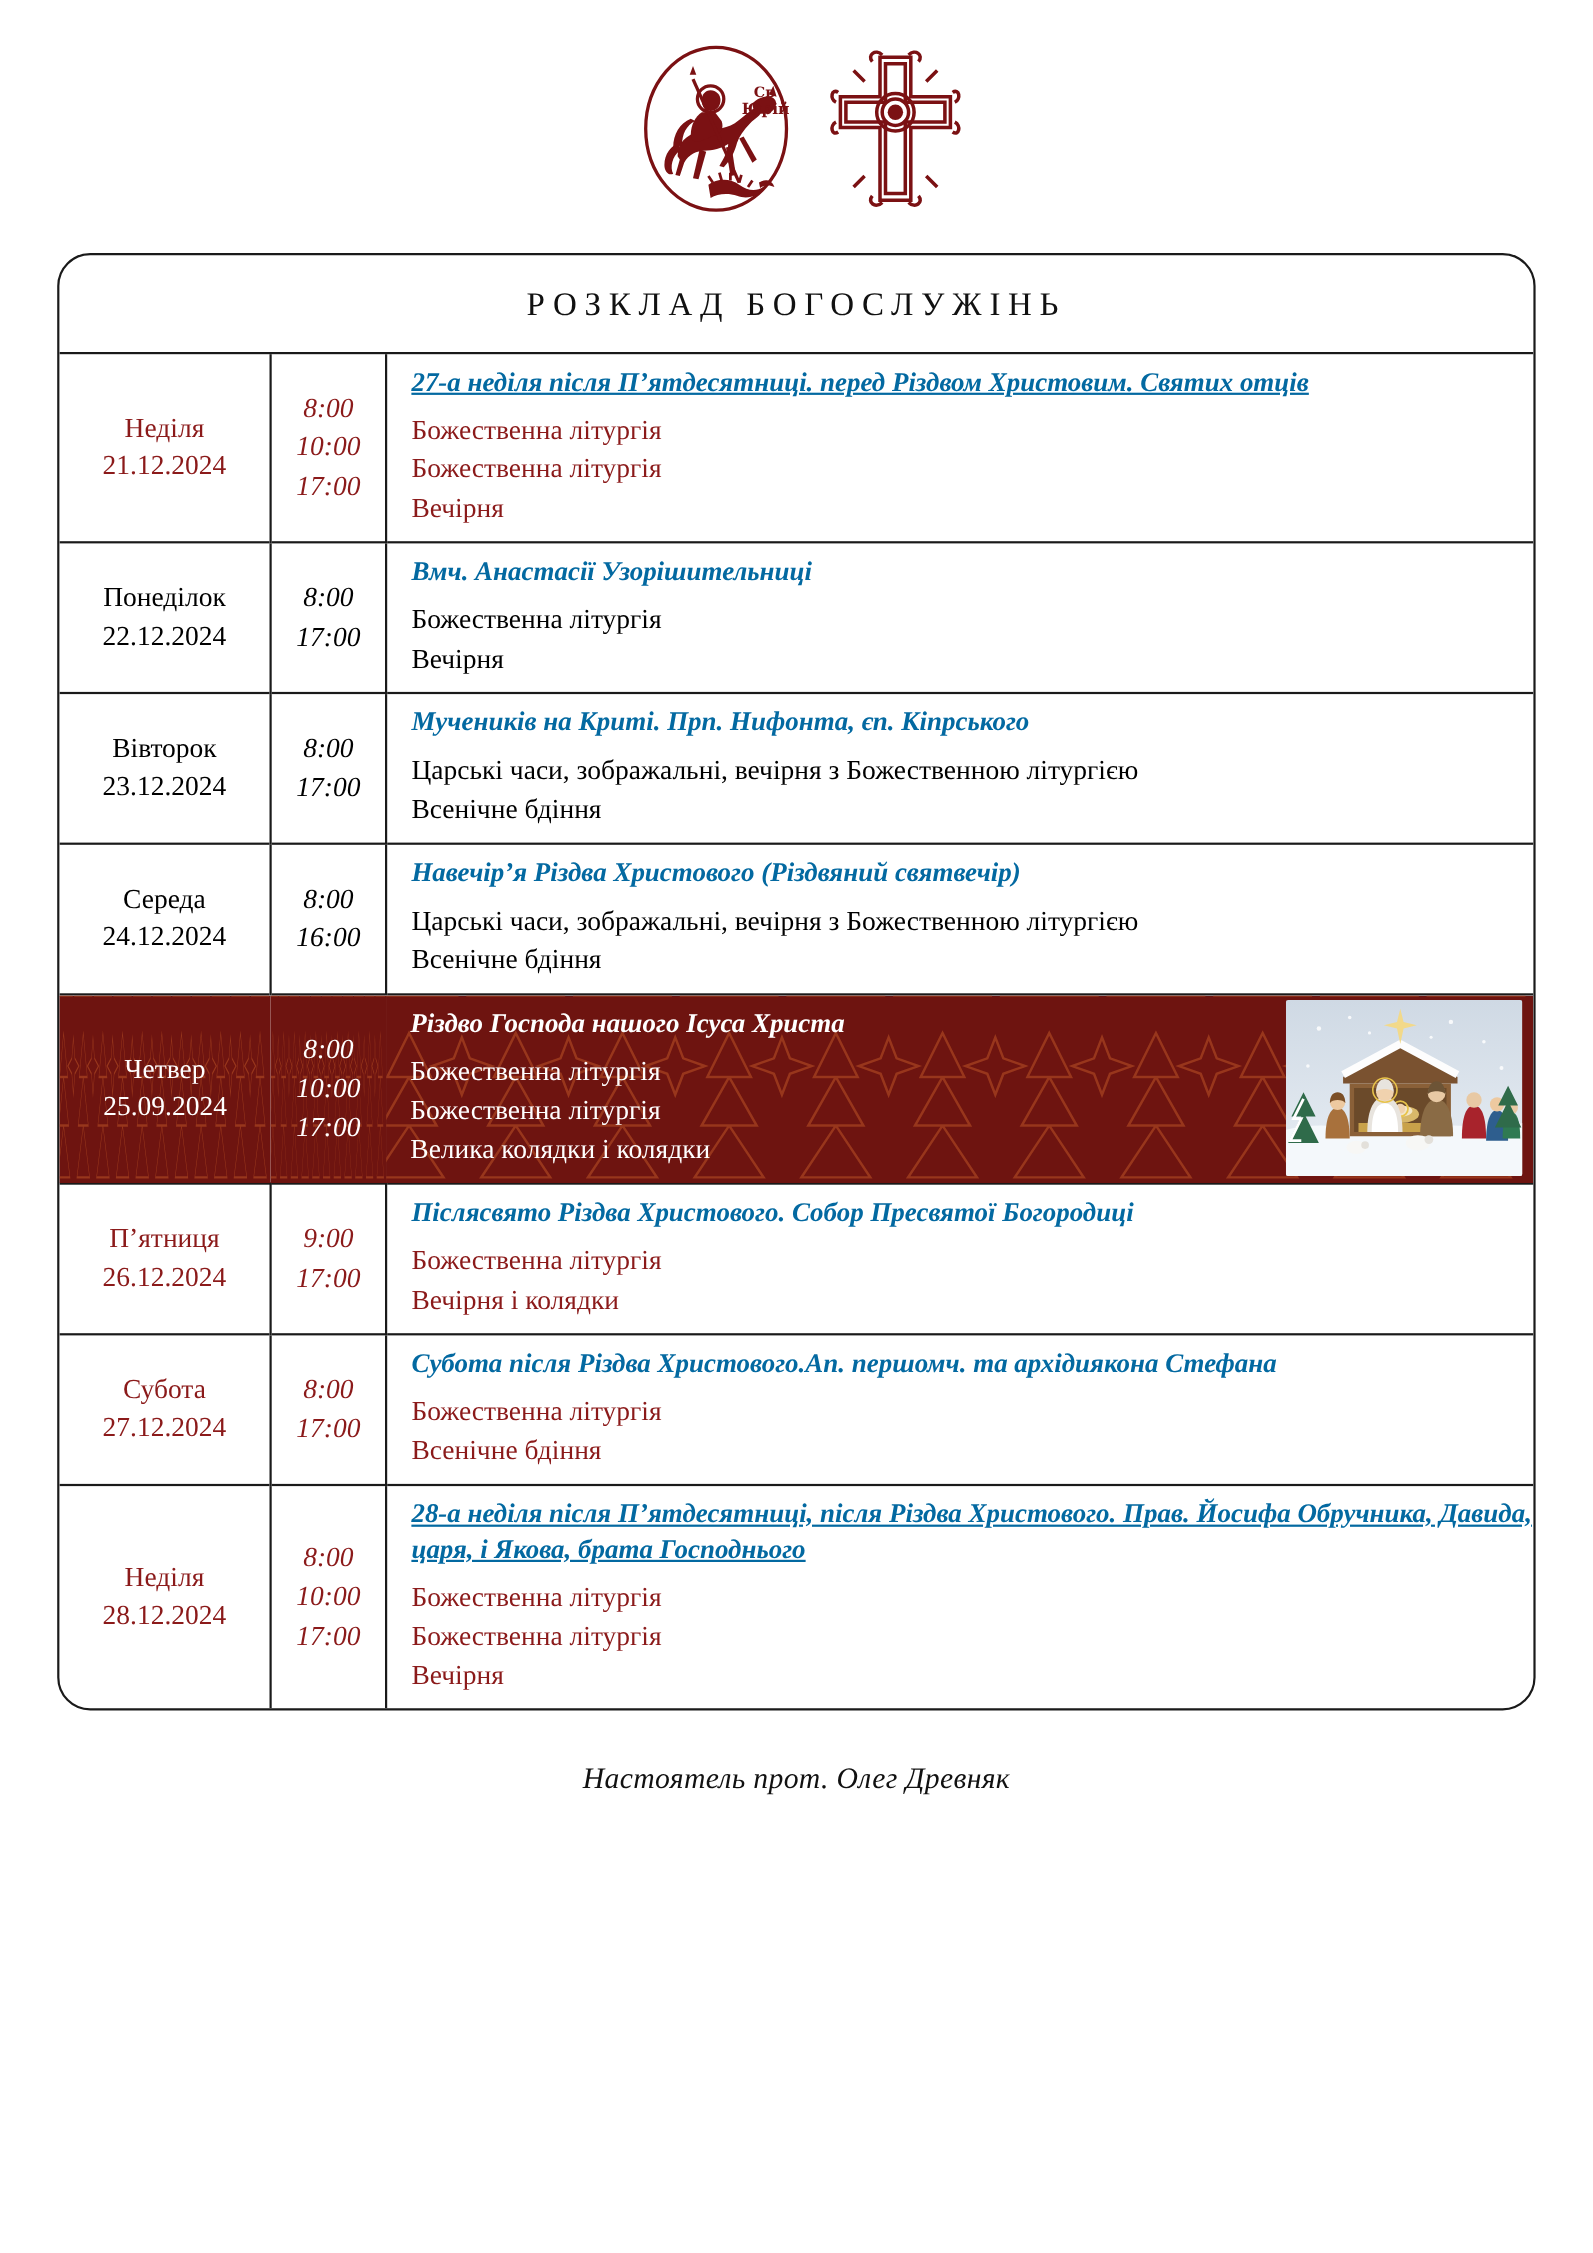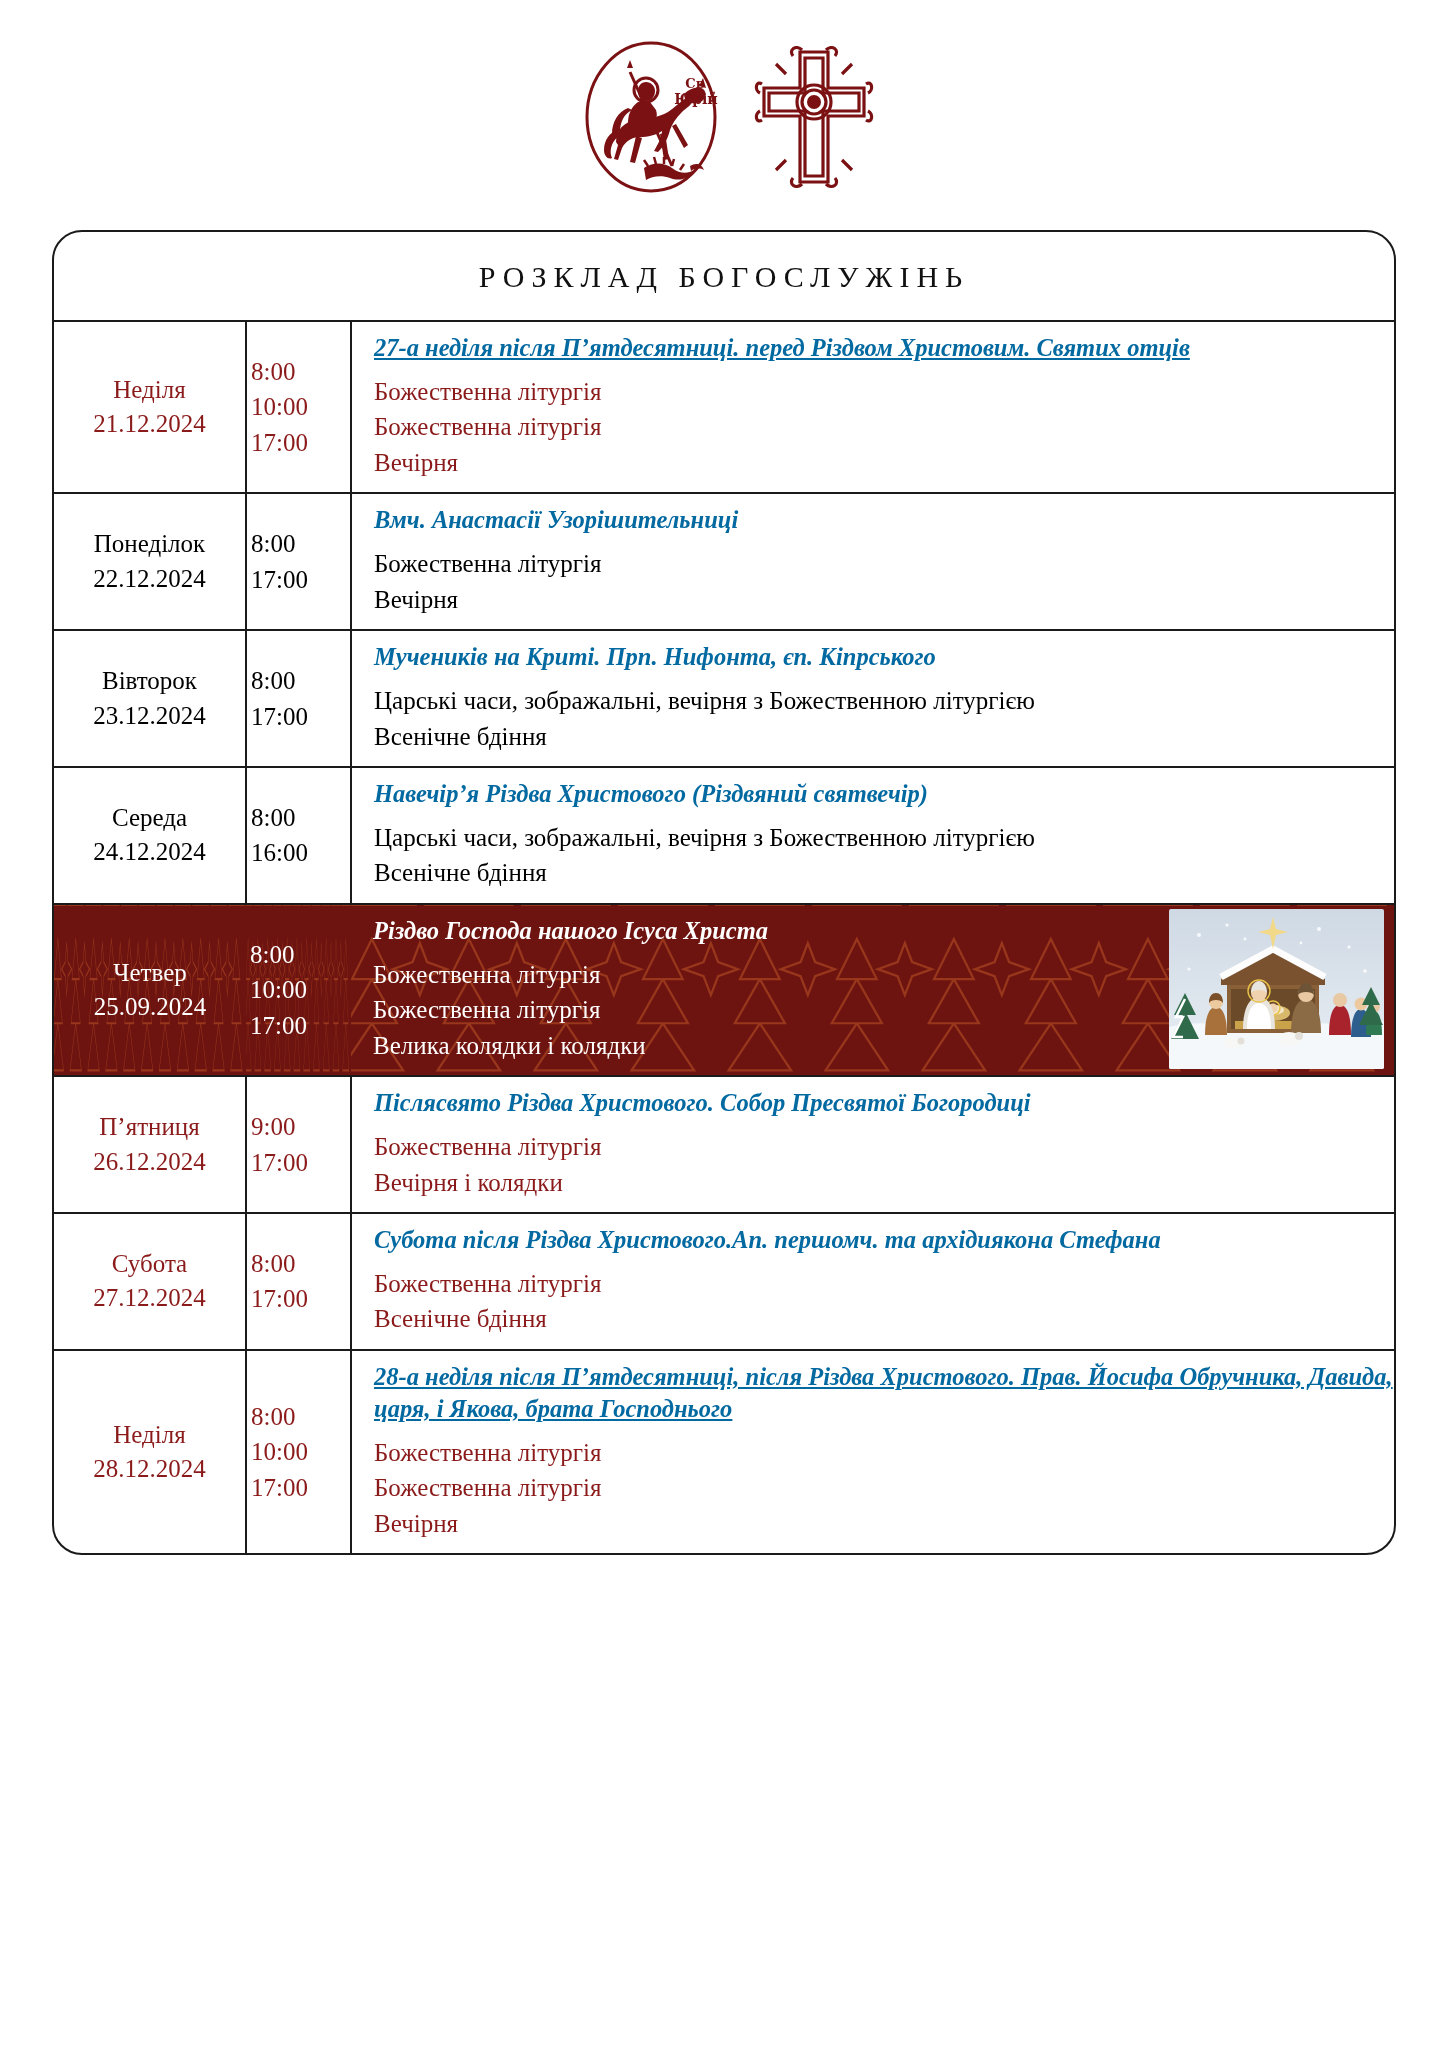--- a/index.html
+++ b/index.html
@@ -110,25 +110,26 @@
   td.day {
     border-right: 2px solid #1a1a1a;
     text-align: center;
     font-size: 25px;
     line-height: 1.38;
     padding: 6px 4px;
     white-space: nowrap;
   }
   td.time {
     border-right: 2px solid #1a1a1a;
-    text-align: left;
+    text-align: center;
     font-size: 25px;
     line-height: 1.42;
     padding: 6px 4px;
     white-space: nowrap;
+    font-style: italic;
   }
   td.serv {
     padding: 10px 0 12px 22px;
     font-size: 25px;
     line-height: 1.42;
   }
 
   .feast {
     font-style: italic;
     font-weight: bold;
@@ -709,13 +710,14 @@
           <span class="service-line">Божественна літургія</span>
                 <span class="service-line">Божественна літургія</span>
                 <span class="service-line">Вечірня</span>
         </div>
       </td>
           </tr>
         </tbody>
     </table>
   </div>
 
+  <div class="footer">Настоятель прот. Олег Древняк</div>
 </div>
 
 </body></html>

